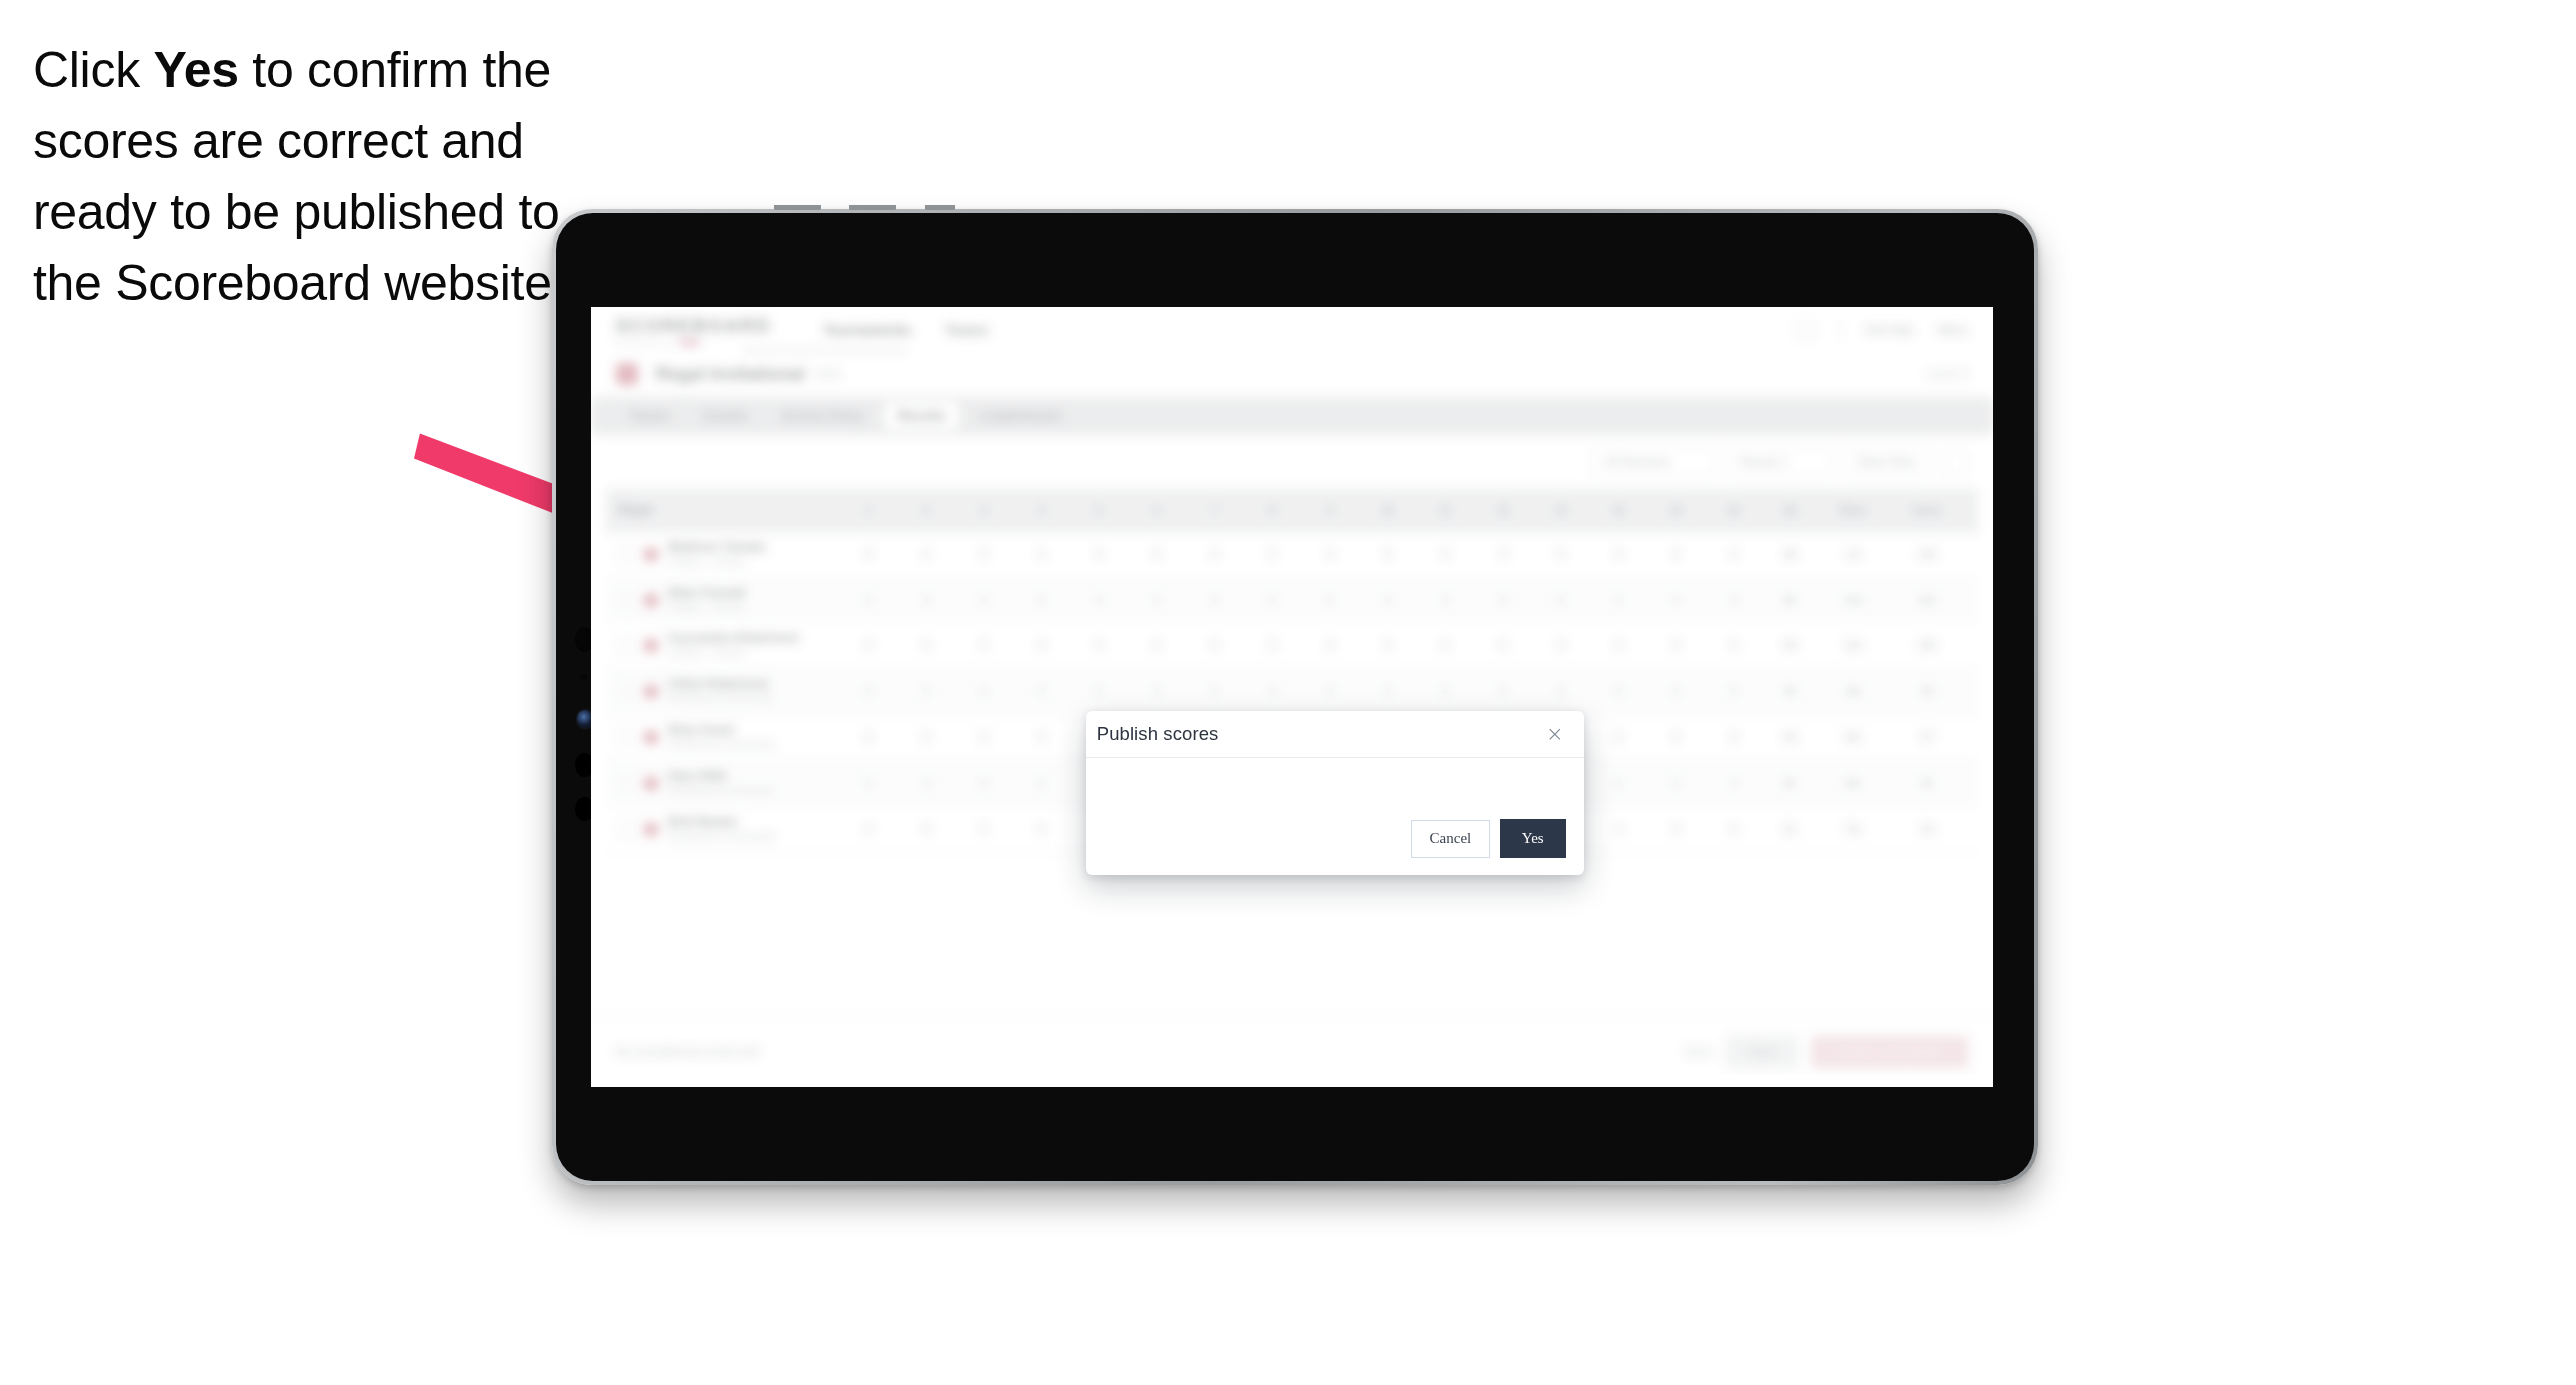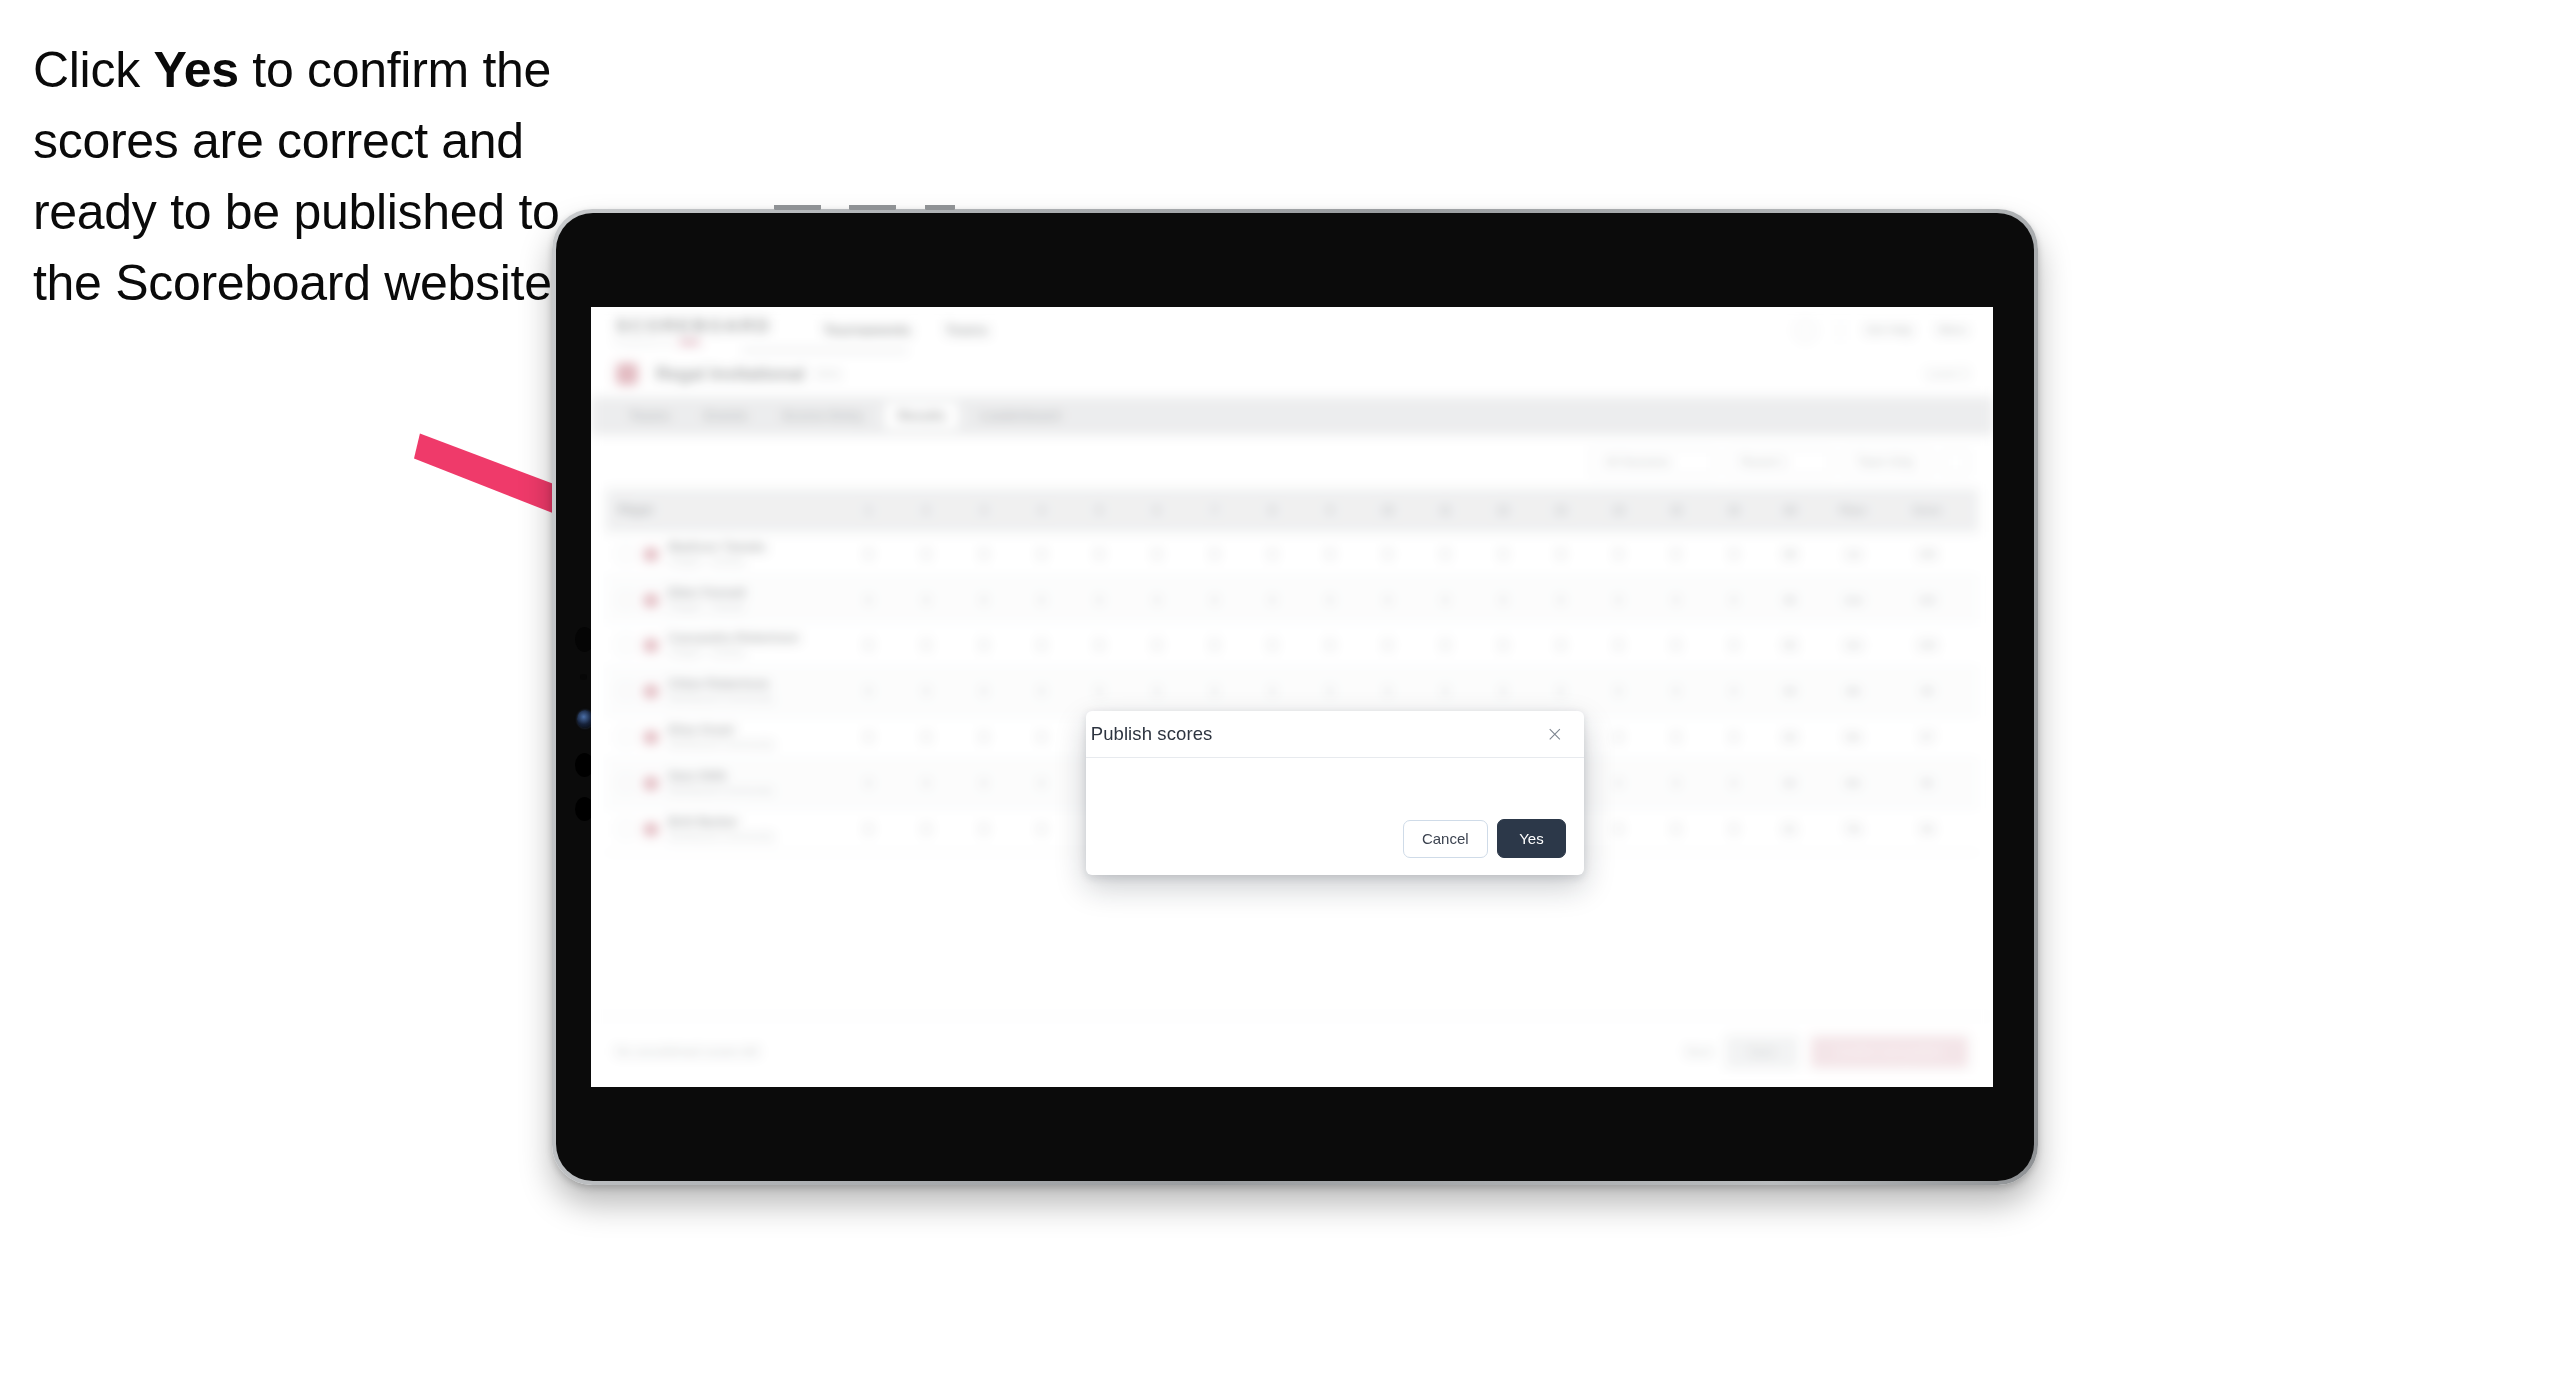--- a/index.html
+++ b/index.html
@@ -242,21 +242,21 @@
     height: 164px;
     background: #ffffff;
     border-radius: 6px;
     box-shadow: 0 12px 31px rgba(20,26,40,0.22), 0 2.2px 9px rgba(20,26,40,0.12);
   }
   #modal-header {
     position: relative;
     height: 47px;
     border-bottom: 0.7px solid #e7eaee;
     display: flex; align-items: center;
-    padding: 0 5px;
+    padding: 0 11px;
   }
   #modal-title {
     font-size: 18.5px;
     color: #2d3440;
     font-weight: 400;
     letter-spacing: 0.1px;
   }
   #modal-close {
     position: absolute; right: 16.3px; top: 50%; transform: translateY(-50%);
     width: 25px; height: 25px;
@@ -271,23 +271,23 @@
     font-size: 15px;
     color: #6b7280;
     letter-spacing: 0.04px;
   }
   #modal-footer {
     position: absolute; right: 18px; bottom: 16.3px;
     display: flex; align-items: center; gap: 9.6px;
   }
   .mbtn {
     font-size: 15px;
-    border-radius: 7px;
+    border-radius: 0;
     cursor: pointer;
-    font-family: Liberation Sans, sans-serif;
+    font-family: Liberation Serif, serif;
     line-height: 1;
   }
   #btn-cancel {
     padding: 10.4px 18px;
     background: #ffffff;
     border: 0.7px solid #cfdbe8;
     color: #3c4350;
   }
   #btn-yes {
     padding: 11px 21px;

